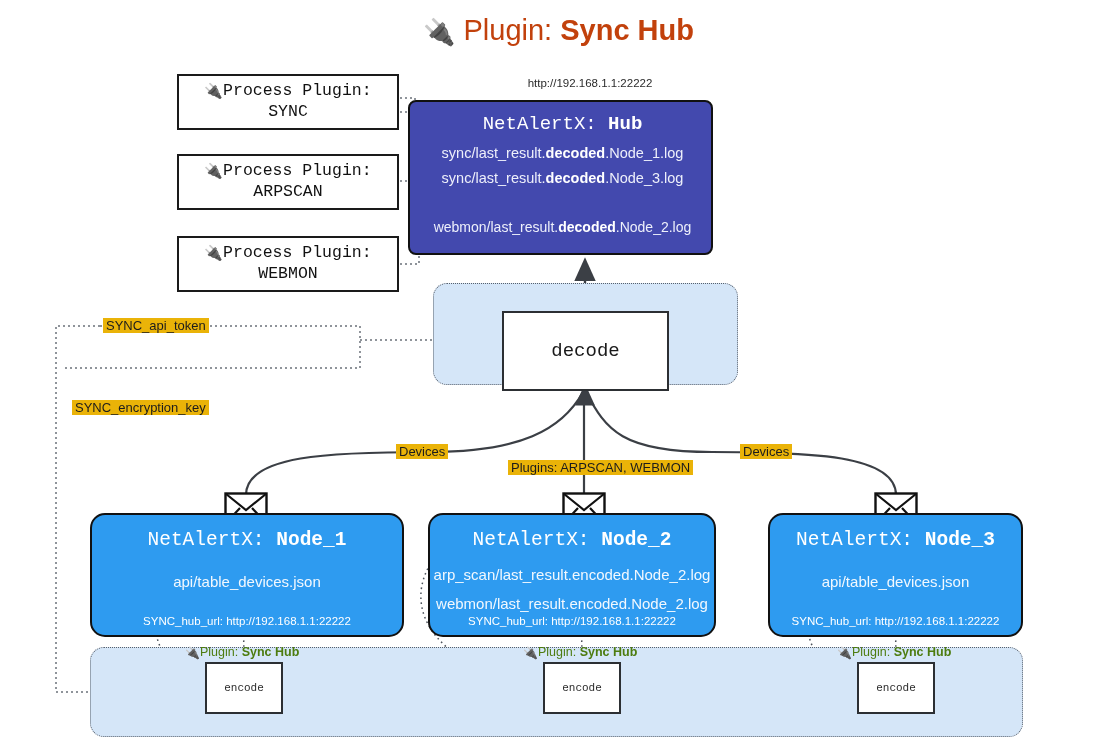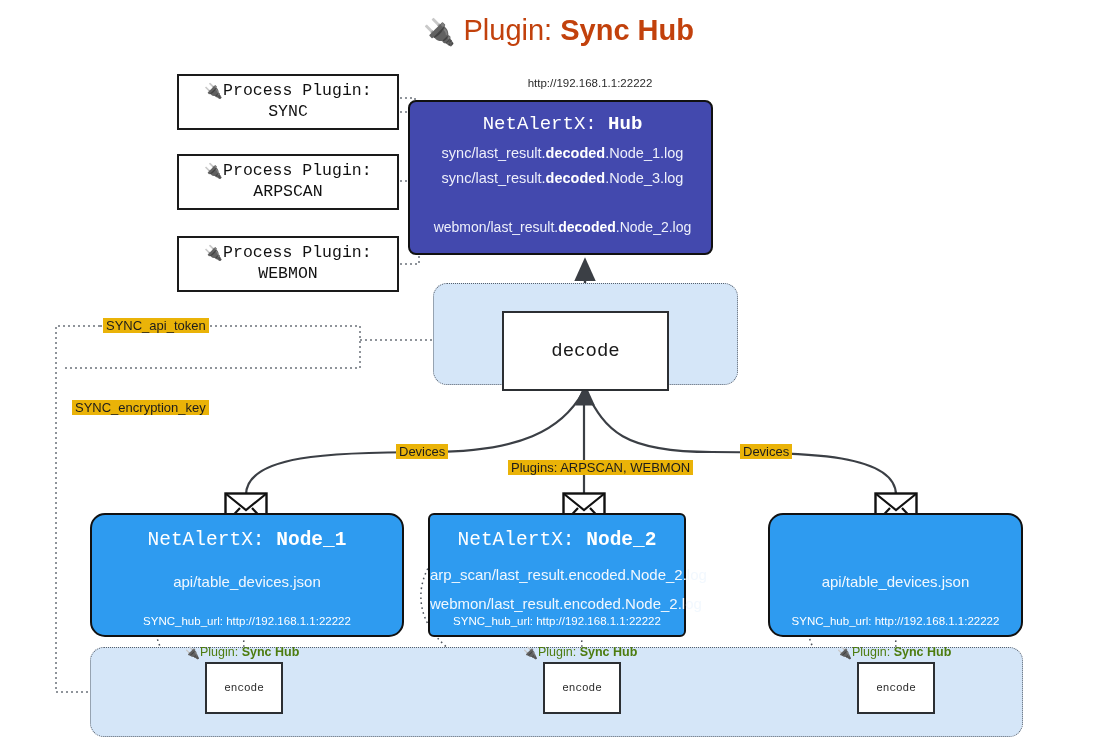--- a/index.html
+++ b/index.html
@@ -55,21 +55,21 @@
   .node{position:absolute;border:2.6px solid #111;border-radius:15px;box-sizing:border-box;
         background:#2e9bf0;}
   .node-title{position:absolute;left:0;top:14px;width:100%;text-align:center;
               font-family:"Liberation Mono",monospace;font-size:19.5px;color:#ffffff;}
   .node-title b{font-weight:700;}
   .node-line{position:absolute;left:0;width:100%;text-align:center;
              font-size:15px;color:#f2f8fe;white-space:nowrap;}
   .node-foot{position:absolute;left:0;bottom:8px;width:100%;text-align:center;
              font-size:11.5px;color:#ffffff;white-space:nowrap;}
   #node1{left:90px;top:513px;width:314px;height:124px;padding-left:36px;}
-  #node2{left:428px;top:513px;width:258px;height:124px;border-radius:6px;}
+  #node2{left:428px;top:513px;width:288px;height:124px;}
   #node3{left:768px;top:513px;width:255px;height:124px;}
   #node1 .node-line{top:58px;}
   #node3 .node-line{top:58px;}
   #node2 .nl-a{top:51px;}
   #node2 .nl-b{top:80px;}
 
   
   .env{position:absolute;width:44px;height:33px;}
 
   
@@ -210,20 +210,21 @@
   </div>
 
   <div class="node" id="node2">
     <div class="node-title"><span>NetAlertX: </span><b>Node_2</b></div>
     <div class="node-line nl-a">arp_scan/last_result.encoded.Node_2.log</div>
     <div class="node-line nl-b">webmon/last_result.encoded.Node_2.log</div>
     <div class="node-foot">SYNC_hub_url: http://192.168.1.1:22222</div>
   </div>
 
   <div class="node" id="node3">
+    <div class="node-title"><span>NetAlertX: </span><b>Node_3</b></div>
     <div class="node-line">api/table_devices.json</div>
     <div class="node-foot">SYNC_hub_url: http://192.168.1.1:22222</div>
   </div>
 
   <div id="sync-strip"></div>
 
   <div class="enc-label" id="encl1"><span class="plug">🔌</span><span>Plugin: </span><b>Sync Hub</b></div>
   <div class="enc-label" id="encl2"><span class="plug">🔌</span><span>Plugin: </span><b>Sync Hub</b></div>
   <div class="enc-label" id="encl3"><span class="plug">🔌</span><span>Plugin: </span><b>Sync Hub</b></div>
 

